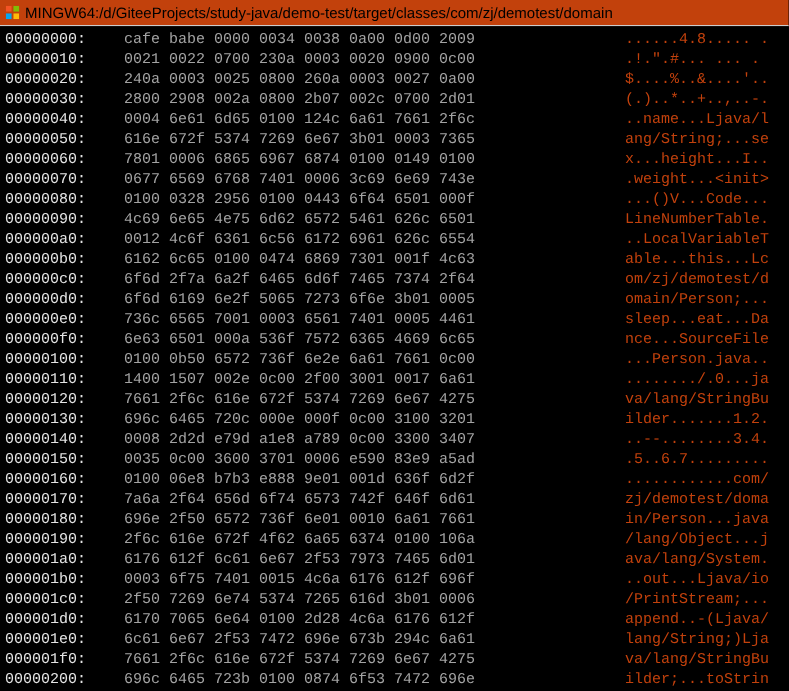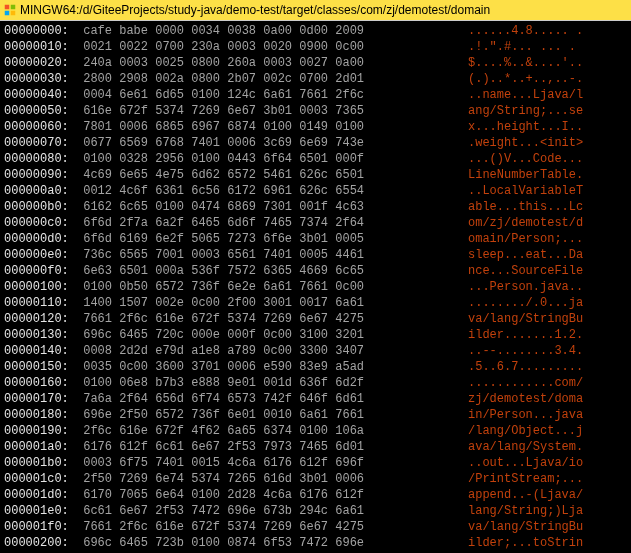--- a/index.html
+++ b/index.html
@@ -5,21 +5,21 @@
   html, body {
     margin: 0;
     padding: 0;
     background: #000;
     width: 631px;
     height: 553px;
     overflow: hidden;
     font-family: "Consolas", "Courier New", monospace;
   }
   .titlebar {
-    background: #fde047;
+    background: #c2410c;
     color: #000;
     font: 12px "Segoe UI", "Helvetica", sans-serif;
     height: 20px;
     line-height: 20px;
     padding: 0 4px;
     display: flex;
     align-items: center;
     border-bottom: 1px solid #ccc;
   }
   .titlebar .icon {
@@ -34,20 +34,21 @@
     background: #000;
     color: #e5e5e5;
     font-size: 12px;
     line-height: 16px;
     padding: 2px 4px;
     white-space: pre;
     letter-spacing: 0;
   }
   .row {
     display: flex;
+    gap: 16px;
   }
   .offset { color: #e5e5e5; width: 72px; }
   .hex    { color: #a3a3a3; width: 392px; }
   .ascii  { color: #c2410c; flex: 1; }
 </style>
 </head>
 <body>
 
 <div class="titlebar">
   <span class="icon">

